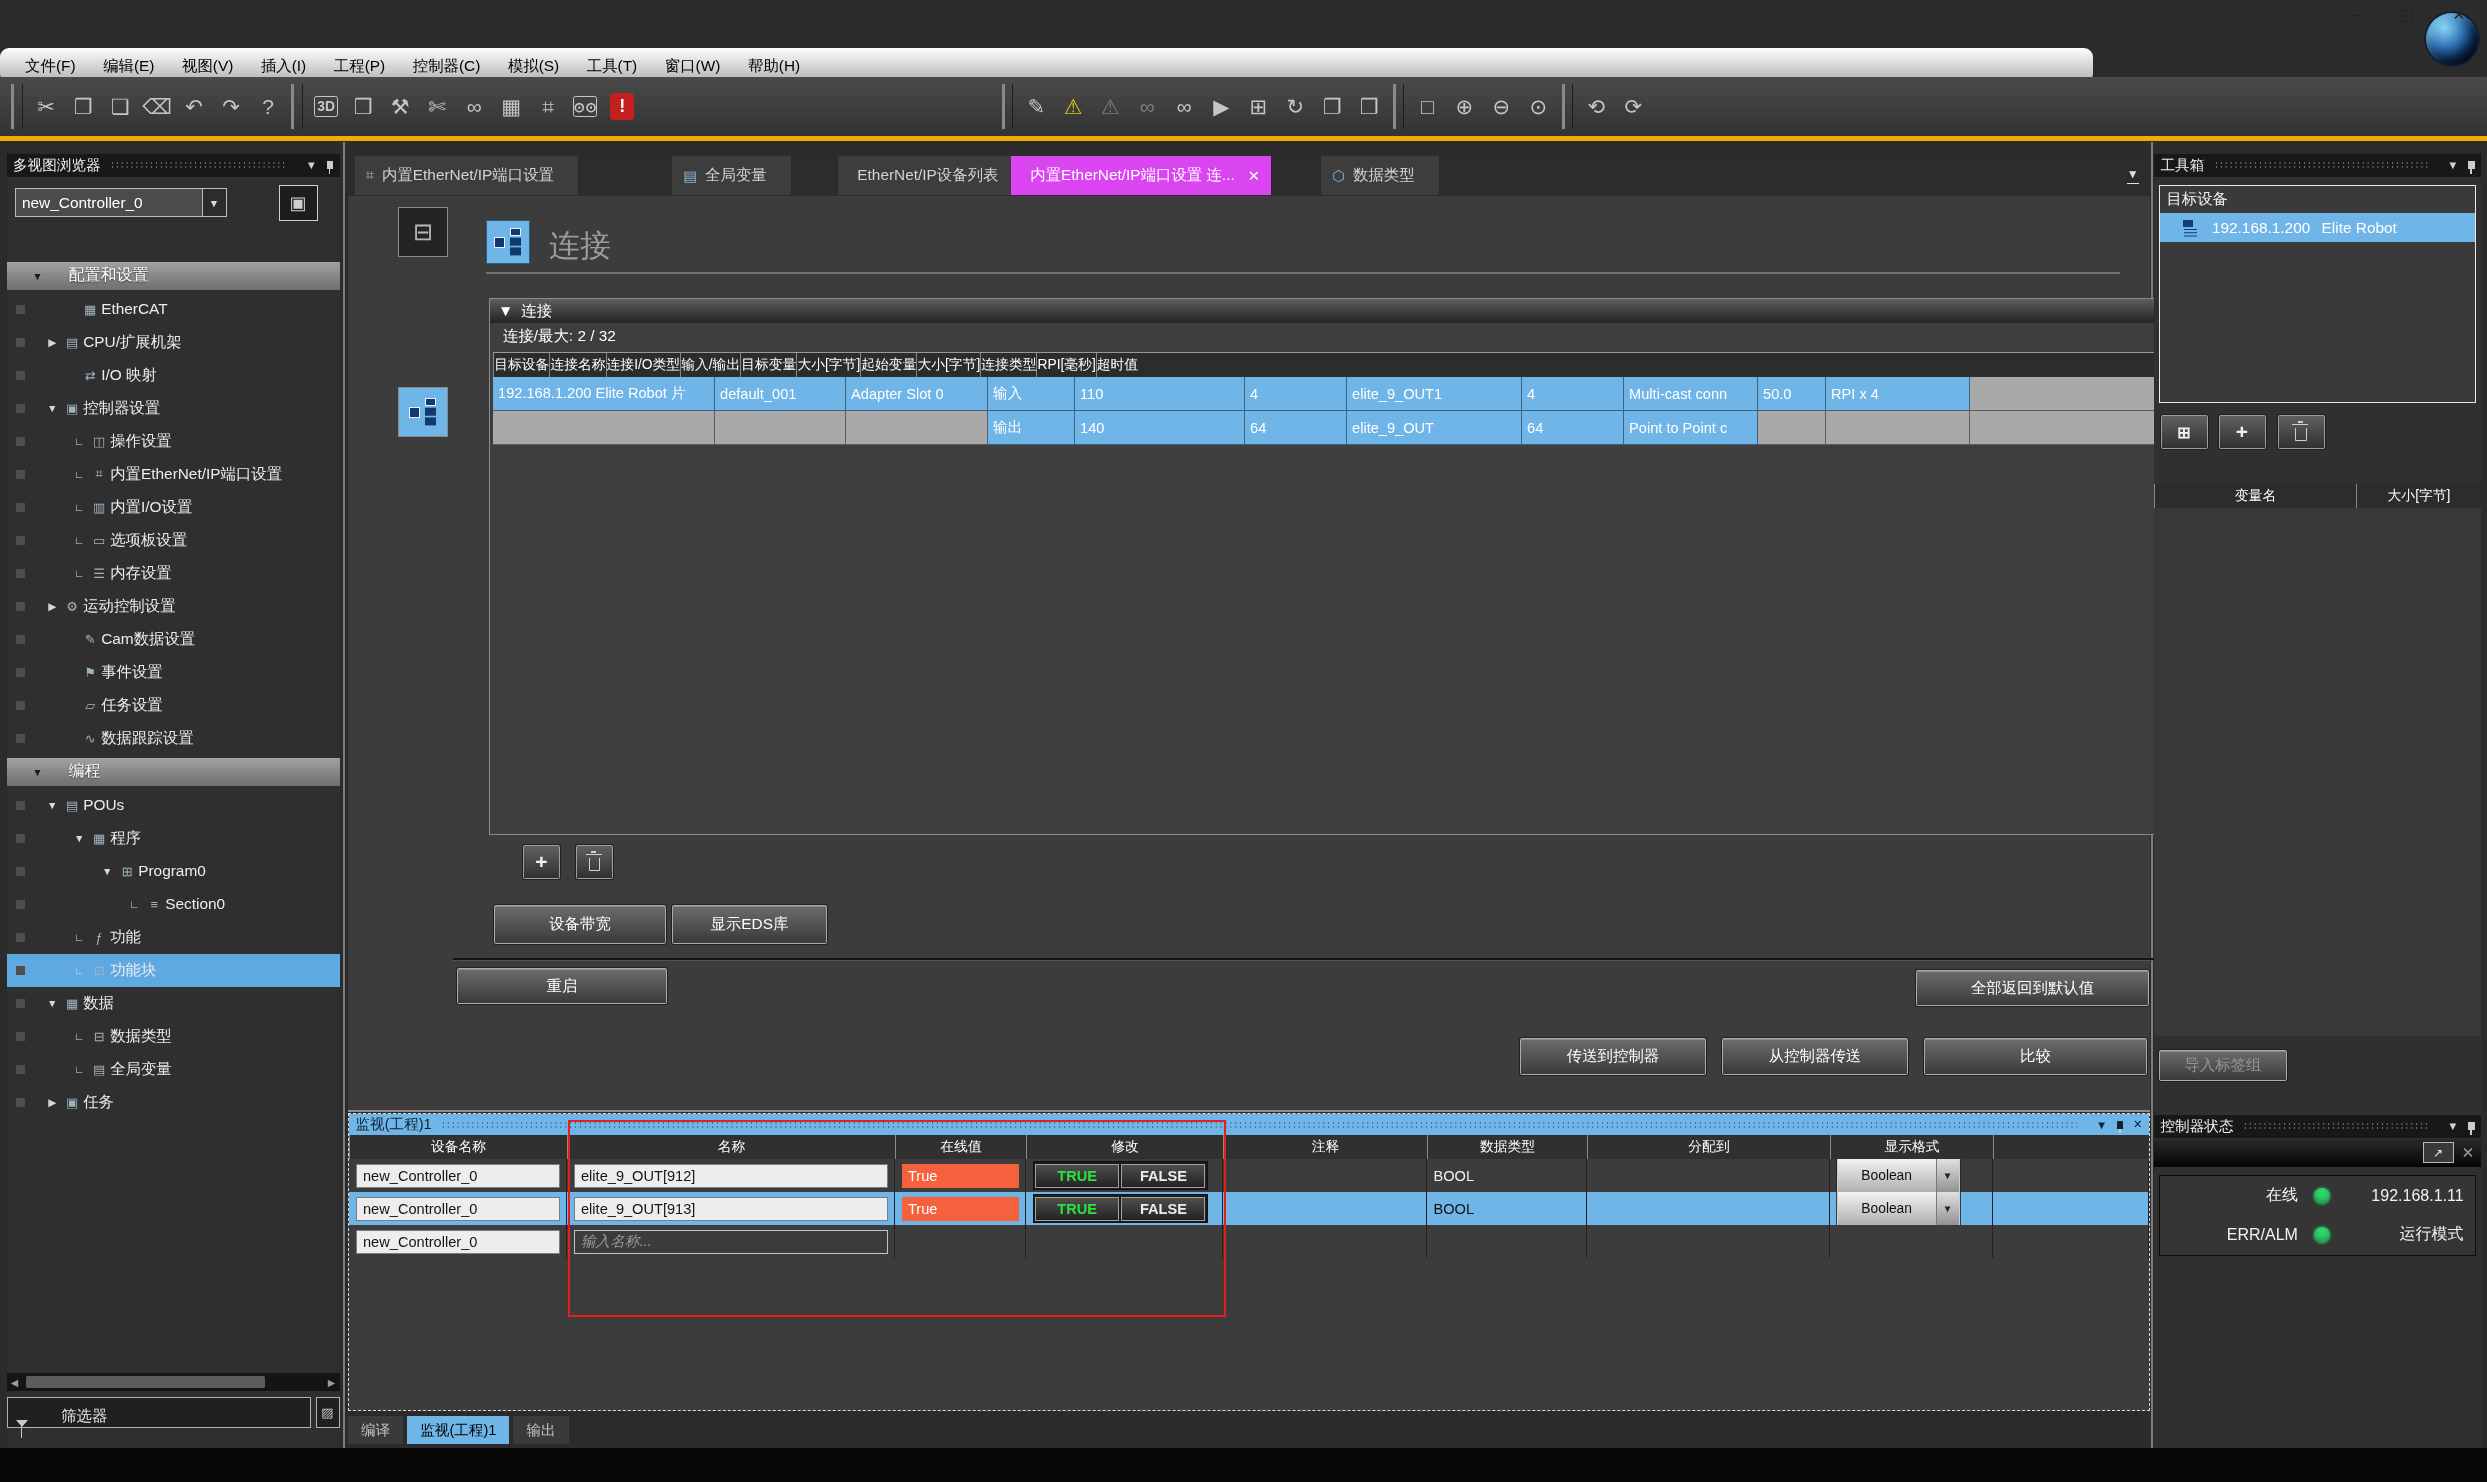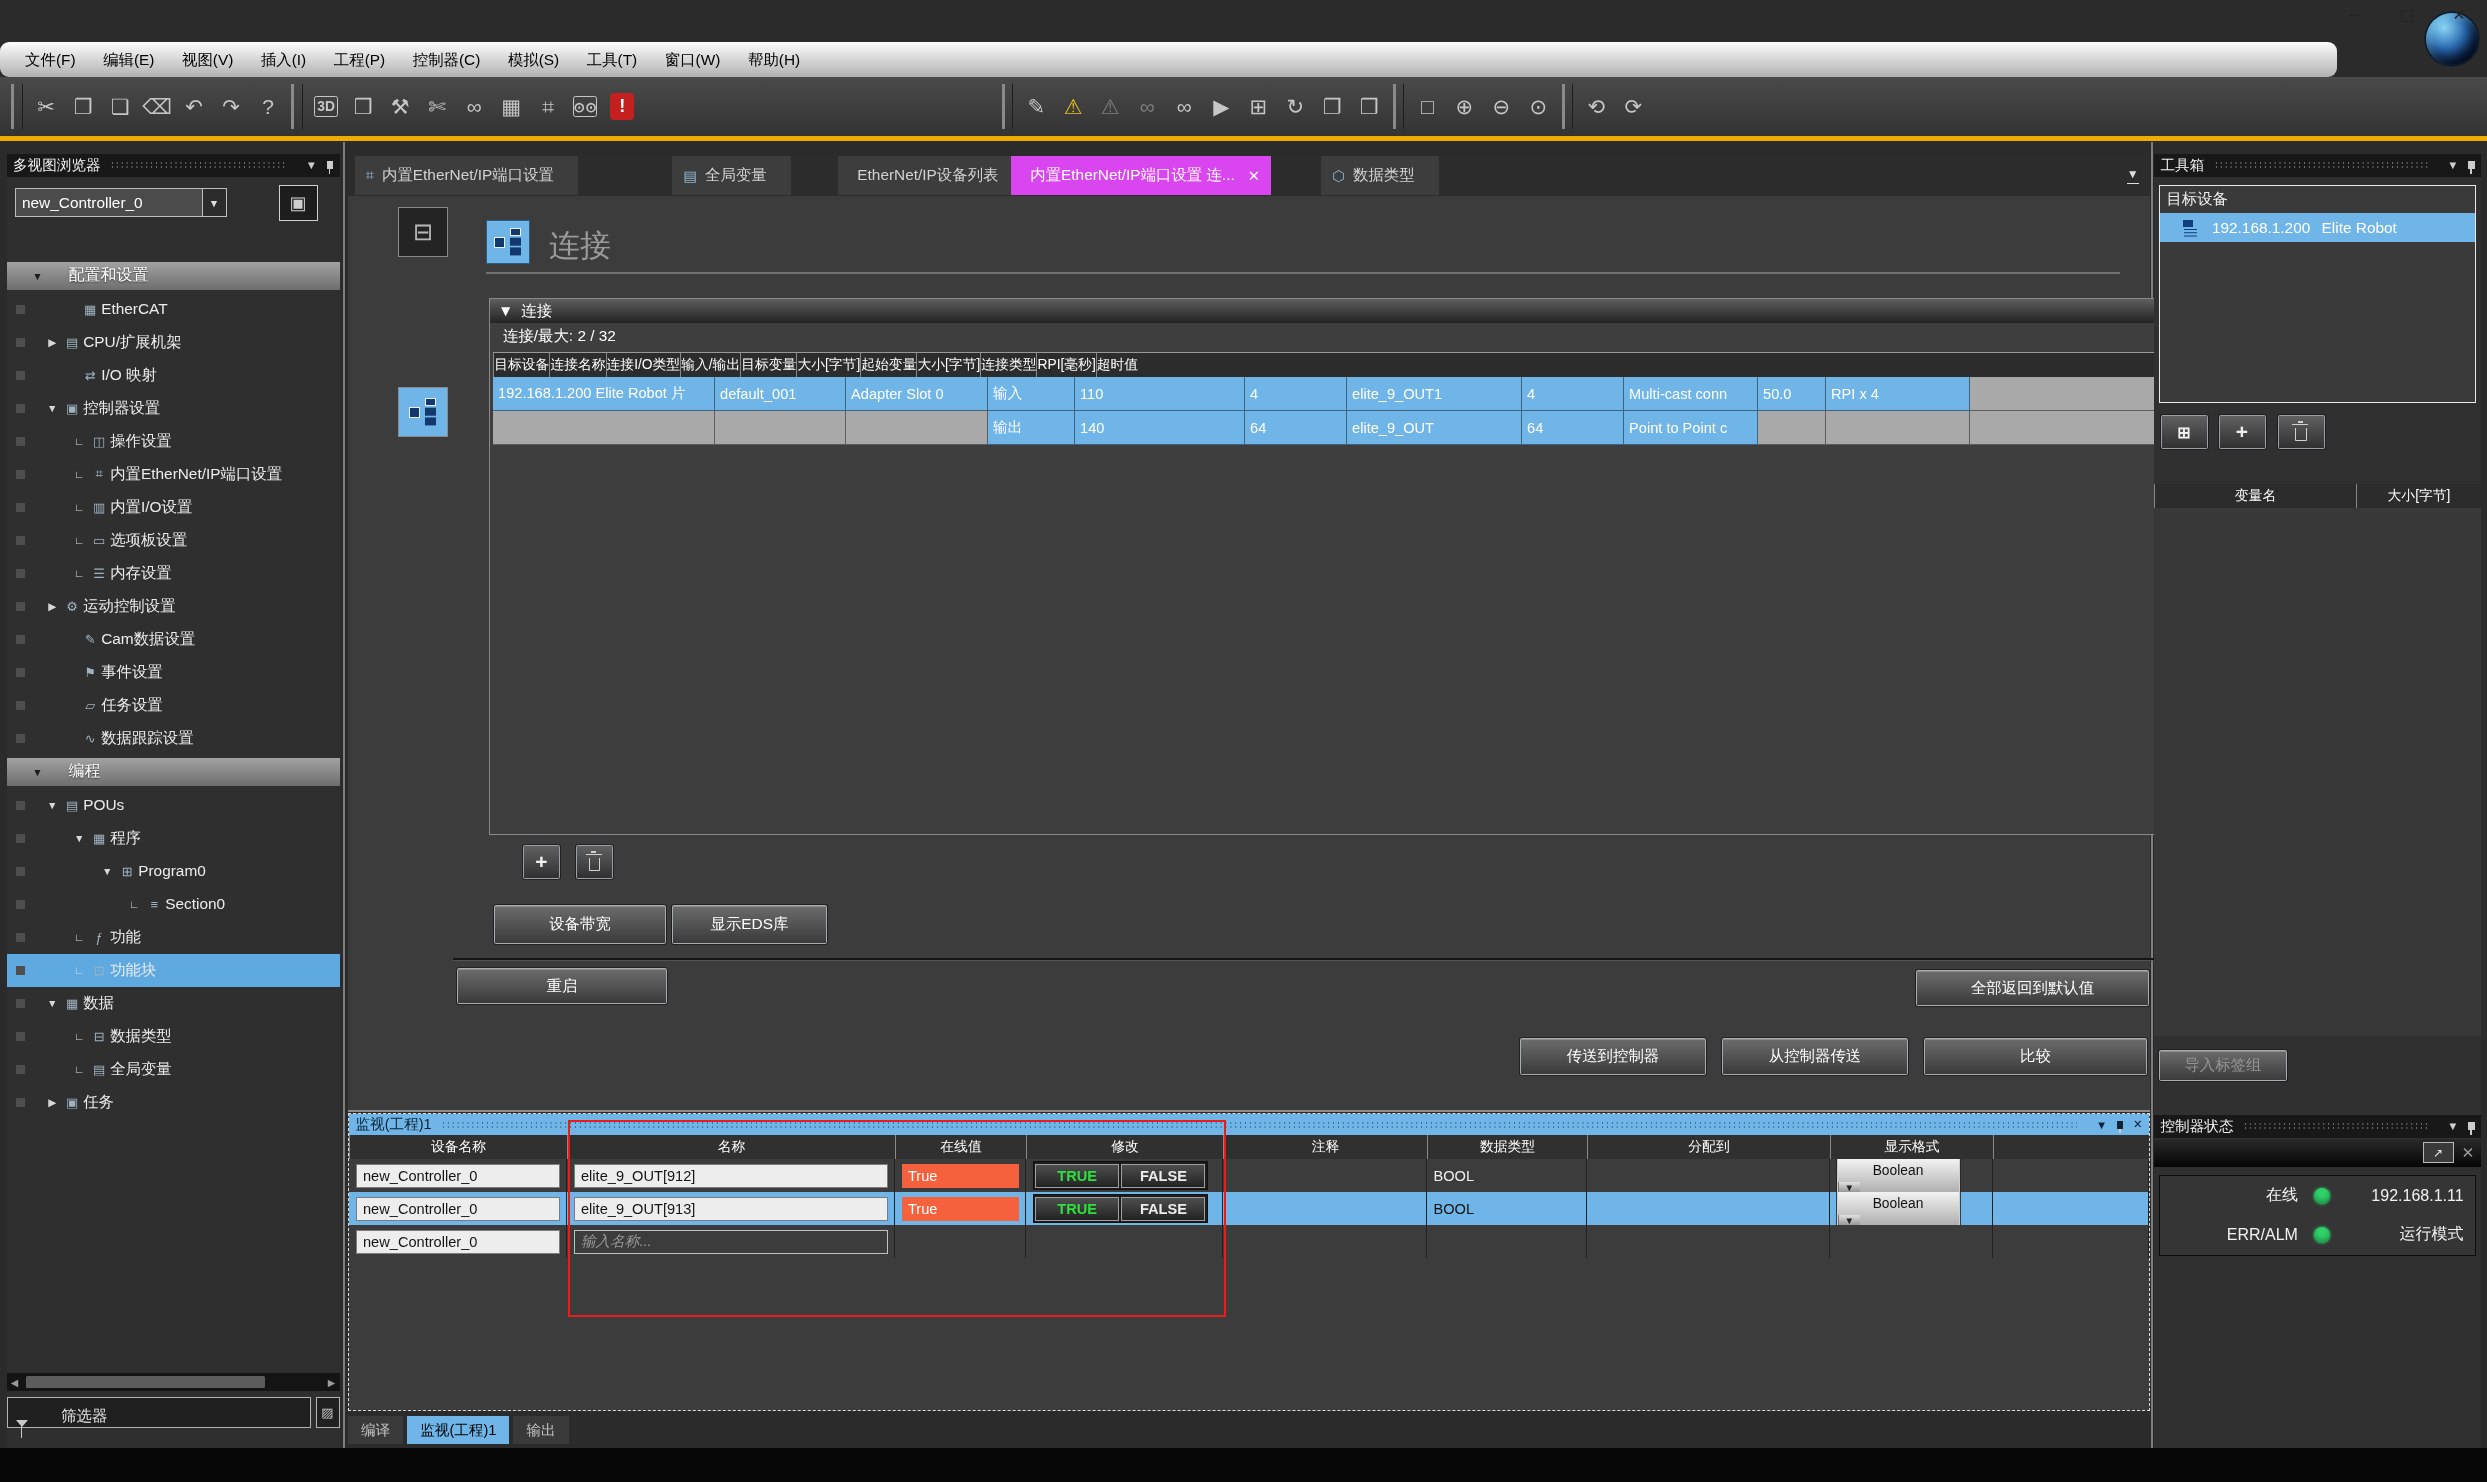--- a/index.html
+++ b/index.html
@@ -8,21 +8,21 @@
   #app { position:relative; width:2487px; height:1482px; background:#2b2b2b; overflow:hidden; }
 
   
   .titlebar { position:absolute; left:0; top:0; width:2487px; height:40px; background:#d9e9ee; border-bottom:1.6px solid #3e4e55; display:flex; align-items:center; }
   .appicon { width:29px; height:29px; margin:0 9.7px 0 8px; border-radius:3.2px; background:radial-gradient(circle at 32% 30%, #7cd2f4, #1a3e7c 55%, #0a1d40); box-shadow:inset -3.2px -4px 6.5px rgba(0,0,0,.55), inset 2.4px 2.4px 4.9px rgba(150,225,255,.5); border:0.8px solid #24455f; }
   .wtitle { font-size:16px; color:#101418; }
   .wbtn { position:absolute; top:3.2px; height:24px; width:44px; text-align:center; line-height:24px; font-size:15.4px; color:#222; z-index:40; cursor:default; }
   .sphere { position:absolute; left:2426px; top:13px; width:52px; height:52px; border-radius:50%; background:radial-gradient(circle at 35% 28%, #8ad6f6, #2a6ab0 42%, #0d2a5c 72%, #071526); box-shadow:inset -5.7px -7.3px 11.3px rgba(0,0,0,.65), inset 4px 4px 7.3px rgba(150,230,255,.45), 0 0 0 1.6px #0a1a30; z-index:25; }
 
   
-  .menubar { position:absolute; left:0; top:42px; width:2337px; height:35px; background:linear-gradient(#fdfdfd,#cfcfcf 60%,#b2b2b2); display:flex; align-items:center; padding-left:11.3px;border-radius:9px; }
+  .menubar { position:absolute; left:0; top:48px; width:2093px; height:35px; background:linear-gradient(#fdfdfd,#cfcfcf 60%,#b2b2b2); display:flex; align-items:center; padding-left:11.3px;border-radius:9px; }
   .menuitem { font-size:15.4px; color:#000; padding:0 13.8px; line-height:35px; }
 
   
   .toolbar { position:absolute; left:0; top:77px; width:2487px; height:59px; background:linear-gradient(#4a4a4a,#333); display:flex; align-items:center; padding-left:6.5px; }
   .ticon { width:37px; height:39px; display:flex; align-items:center; justify-content:center; font-size:21px; color:#c6c6c6; }
   .ticon.tsm { font-size:13.8px; font-weight:bold; border:1.6px solid #c6c6c6; width:24px; height:21px; margin:0 6.5px; border-radius:2.4px; }
   .ticon.tyellow { color:#e8c020; }
   .ticon.tdim { color:#7e7e7e; }
   .ticon.tred { color:#fff; background:#c42020; width:24px; height:27.5px; border-radius:4px; margin:0 6.5px; font-weight:bold; font-size:18px; }
   .tsep { width:11.3px; height:45px; margin:0 4.9px; border-left:3.2px solid #8a8a8a; border-right:0.8px solid #1d1d1d; }
@@ -126,21 +126,21 @@
   .w1{width:218px}.w2{width:328px}.w3{width:131px}.w4{width:197px}.w5{width:204px}.w6{width:160px}.w7{width:243px}.w8{width:163px}.wfill{flex:1}
   .wbox { background:#ededed; border:0.8px solid #7c7c7c; color:#141414; font-size:14.6px; height:24px; display:flex; align-items:center; padding:0 6.5px; width:100%; white-space:nowrap; overflow:hidden; }
   .phbox { border:0.8px solid #c2c2c2; color:#9a9a9a; font-style:italic; font-size:14.6px; height:24px; display:flex; align-items:center; padding:0 6.5px; width:100%; }
   .online { background:#f4613c; color:#fff; font-size:14.6px; height:24px; display:flex; align-items:center; padding:0 6.5px; width:100%; }
   .modwrap { display:flex; gap:2.4px; border:0.8px solid #111; padding:1.6px; background:#1c1c1c; }
   .mbtn { width:84px; height:24px; background:linear-gradient(#4e4e4e,#222); border:1.6px solid #a0a0a0; display:flex; align-items:center; justify-content:center; font-size:14.6px; font-weight:bold; }
   .mbtn.t { color:#2ee03c; }
   .mbtn.f { color:#ececec; }
   .plain { color:#f0f0f0; font-size:14.6px; }
   .rowsel .plain { color:#101010; }
-  .fmt { width:123px; height:36px; border:1.6px solid #cfcfcf; box-shadow:0 0 0 0.8px #222; display:flex; background:linear-gradient(#f2f2f2,#aeaeae);flex-direction:column; }
+  .fmt { width:123px; height:36px; border:1.6px solid #cfcfcf; box-shadow:0 0 0 0.8px #222; display:flex; background:linear-gradient(#f2f2f2,#aeaeae); }
   .fmt .fv { flex:1; display:flex; align-items:center; justify-content:center; color:#111; font-size:13.8px; }
   .fmt .fa { width:22.7px; border-left:0.8px solid #777; display:flex; align-items:center; justify-content:center; font-size:9.7px; color:#222; background:linear-gradient(#e0e0e0,#909090); }
   .btabs { position:absolute; left:348px; top:1414px; height:32px; display:flex; align-items:center; gap:4px; }
   .btab { height:27.5px; padding:0 13px; background:#3a3a3a; color:#c2c2c2; font-size:14.6px; display:flex; align-items:center; }
   .btab.active { background:#6fb5e8; color:#000; }
 
   .redbox { position:absolute; left:568px; top:1120px; width:658px; height:197px; border:2.4px solid #e81e1e; z-index:60; pointer-events:none; }
 
   
   .right { position:absolute; left:2154px; top:154px; width:327px; height:1295px; background:#303030; }

